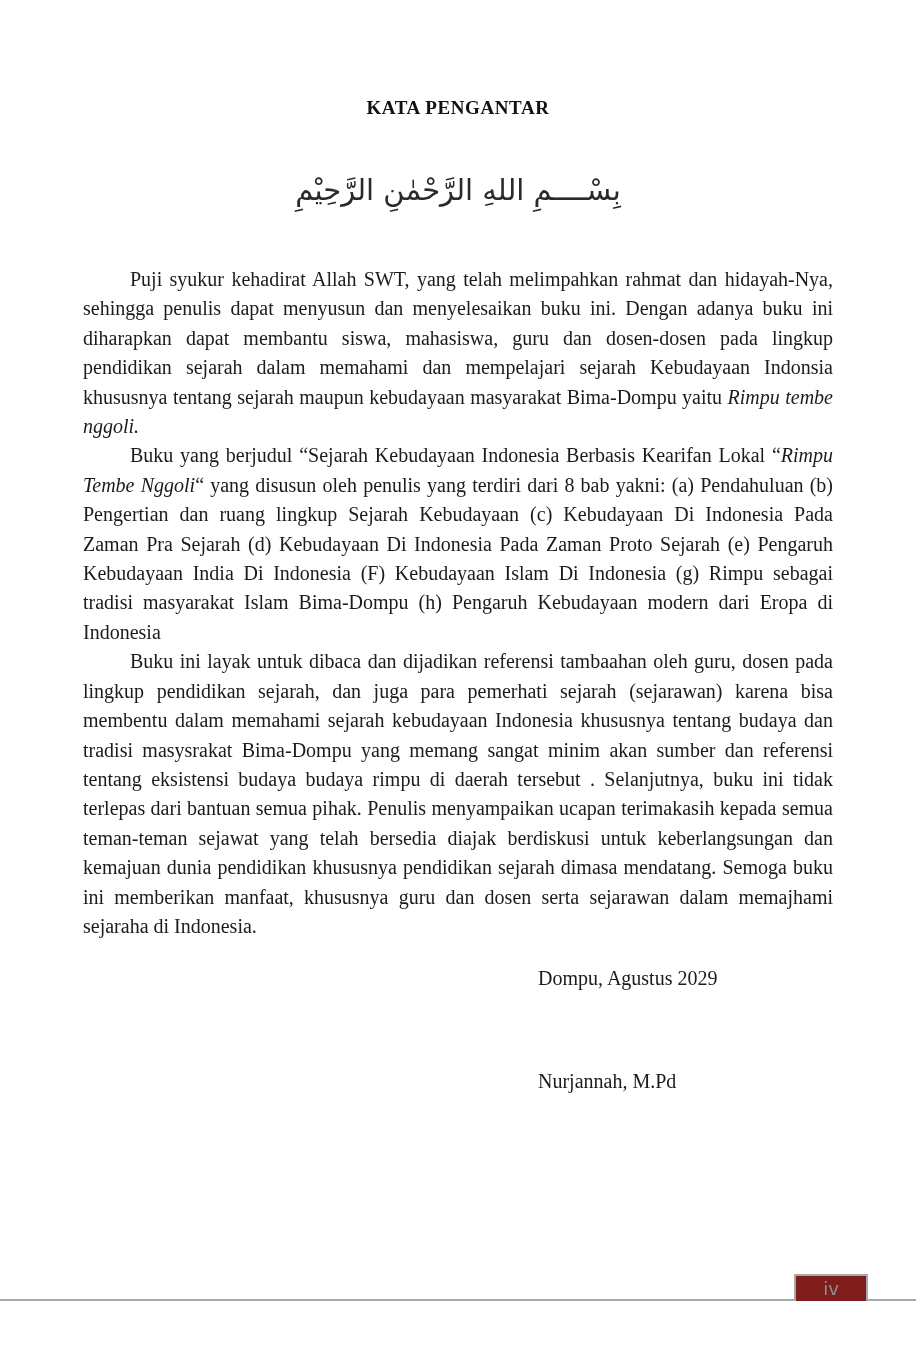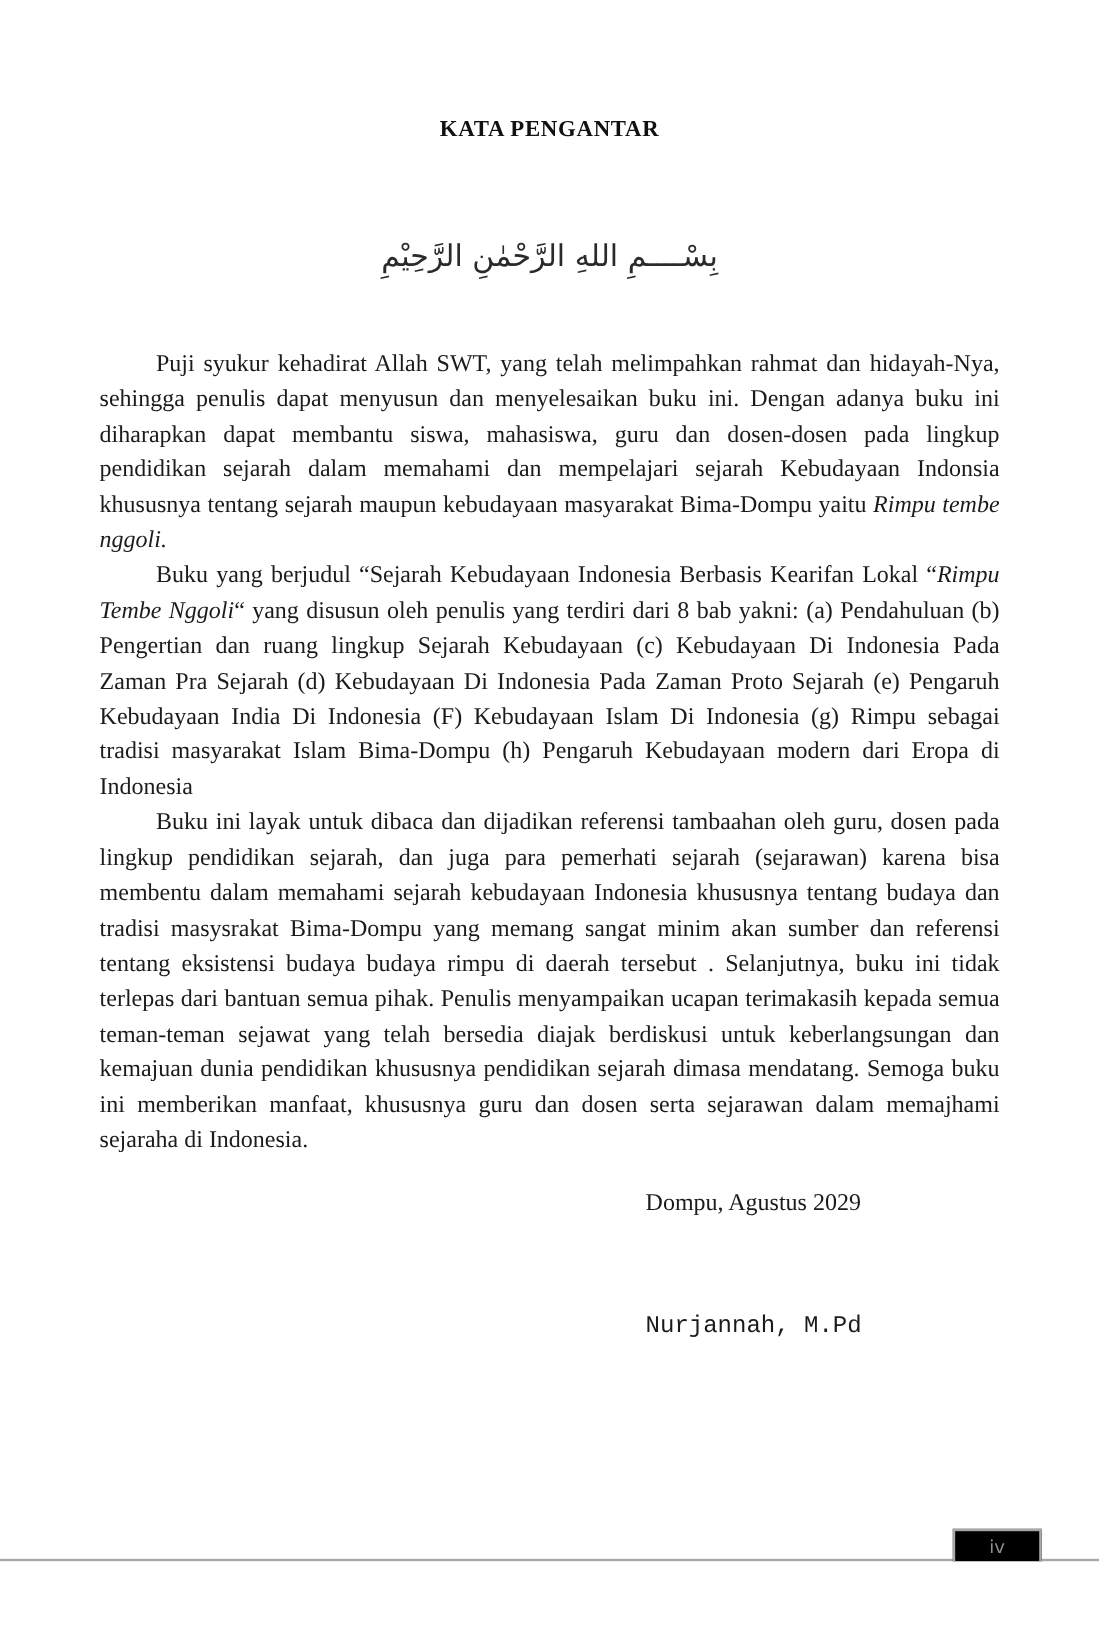--- a/index.html
+++ b/index.html
@@ -24,25 +24,25 @@
   }
   .doc-title {
     margin: 97px 0 0 0;
     text-align: center;
     font-size: 19px;
     font-weight: bold;
     letter-spacing: 0.6px;
     color: #111111;
   }
   .bismillah {
-    margin-top: 74px;
+    margin-top: 50px;
     text-align: center;
     direction: rtl;
     font-family: "DejaVu Sans", sans-serif;
-    font-size: 25px;
+    font-size: 29px;
     line-height: 42px;
     color: #2a2a2a;
   }
   .body-block {
     margin-top: 54px;
   }
   p.body-par {
     margin: 0;
     font-size: 20px;
     line-height: 29.4px;
@@ -53,45 +53,44 @@
   p.body-par i {
     font-style: italic;
   }
   .closing-date {
     margin: 26px 0 0 455px;
     font-size: 20px;
   }
   .closing-author {
     margin: 80px 0 0 455px;
     font-size: 20px;
-    font-family: Liberation Mono, monospace;
   }
   .footer-rule {
     position: absolute;
     left: 0;
     right: 0;
     top: 1299px;
     border-top: 2px solid #a8a8a8;
   }
   .page-number-tab {
     position: absolute;
     left: 794px;
     top: 1274px;
     width: 74px;
     height: 27px;
-    background: #000000;
+    background: #7f1d1d;
     border-left: 2px solid #a8a8a8;
     border-top: 2px solid #a8a8a8;
     border-right: 2px solid #a8a8a8;
     box-sizing: border-box;
     display: flex;
     align-items: center;
     justify-content: center;
     font-family: "DejaVu Sans", sans-serif;
-    font-size: 15px;
+    font-size: 18px;
     color: #8f8f8f;
   }
 </style>
 </head>
 <body>
 
 <div class="page">
   <div class="content">
 
     <h1 class="doc-title">KATA PENGANTAR</h1>

